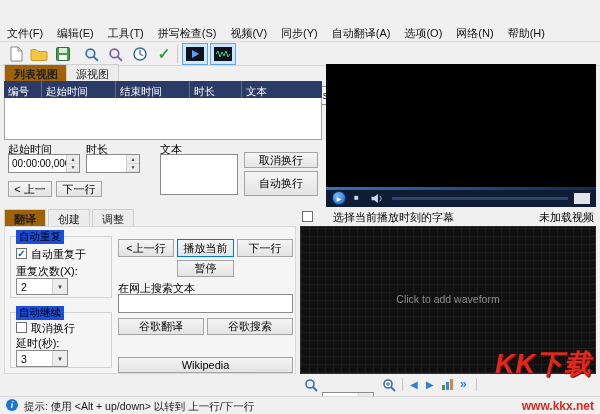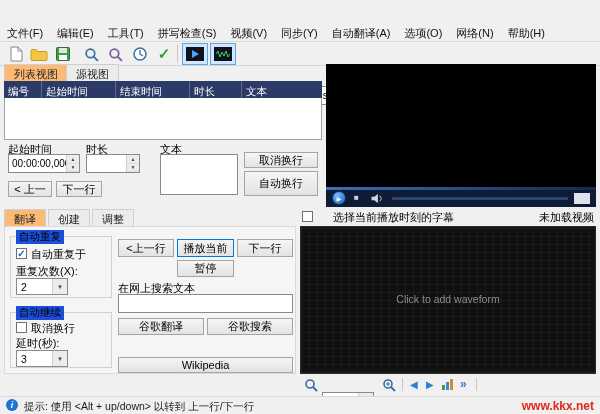--- a/index.html
+++ b/index.html
@@ -29,21 +29,21 @@
   #menubar{position:absolute;left:0;top:24px;width:600px;height:18px;background:#f0f0f0;border-bottom:1px solid #dcdcdc;display:flex}
   #menubar span{font-size:11px;padding:2px 7px;color:#111}
   
   #toolbar{position:absolute;left:0;top:42px;width:600px;height:24px;background:#f0f0f0;border-bottom:1px solid #d6d6d6}
   .tico{position:absolute;top:2px;width:20px;height:20px;display:flex;align-items:center;justify-content:center}
   .vsep{position:absolute;top:3px;width:1px;height:18px;background:#c8c8c8}
   .toggle{position:absolute;top:1px;width:26px;height:22px;background:#cfe8ff;border:1px solid #5ea7e0;display:flex;align-items:center;justify-content:center}
   .thumb{width:18px;height:14px;background:#10131c;display:flex;align-items:center;justify-content:center}
   
   .tab{position:absolute;height:17px;padding:2px 9px;font-size:11px;background:#ececec;border:1px solid #cfcfcf;border-bottom:none;color:#222}
-  .tab.sel{background:#fdba74;font-weight:normal}
+  .tab.sel{background:#a16207;font-weight:bold}
   
   #grid-header{position:absolute;left:4px;top:81px;width:318px;height:17px;background:#2b3a66;display:flex}
   #grid-header div{font-size:10.5px;color:#fff;padding:4px 0 0 4px;border-right:1px solid rgba(255,255,255,.25);overflow:hidden;white-space:nowrap}
   #grid-body{position:absolute;left:4px;top:98px;width:318px;height:42px;background:#fff;border:1px solid #9aa4a6;border-top:none}
   
   .group{position:absolute;border:1px solid #d2d2d2}
   .group .cap{position:absolute;top:-7px;left:5px;font-size:10.5px;background:#1d4ed8;padding:0 3px;color:#000}
   
   #video{position:absolute;left:326px;top:64px;width:270px;height:143px;background:#000}
   #vprog{position:absolute;left:0;top:123px;width:270px;height:3px;background:linear-gradient(90deg,#3d6fb9,#16294d)}
@@ -270,15 +270,16 @@
     </svg>
     <span class="blueico" style="left:160px;top:1px;font-size:12px;font-weight:bold">»</span>
     <div class="vsep" style="left:176px;top:2px;height:13px"></div>
   </div>
 
   <div id="statusbar">
     <span class="info">i</span>
     <span class="lbl" style="left:24px;top:3px;font-size:10.5px;color:#1a1a1a">提示: 使用 &lt;Alt + up/down&gt; 以转到 上一行/下一行</span>
   </div>
 
+  <span id="wm-logo">KK下载</span>
   <span id="wm-site">www.kkx.net</span>
 
 </div>
 
 </body></html>

